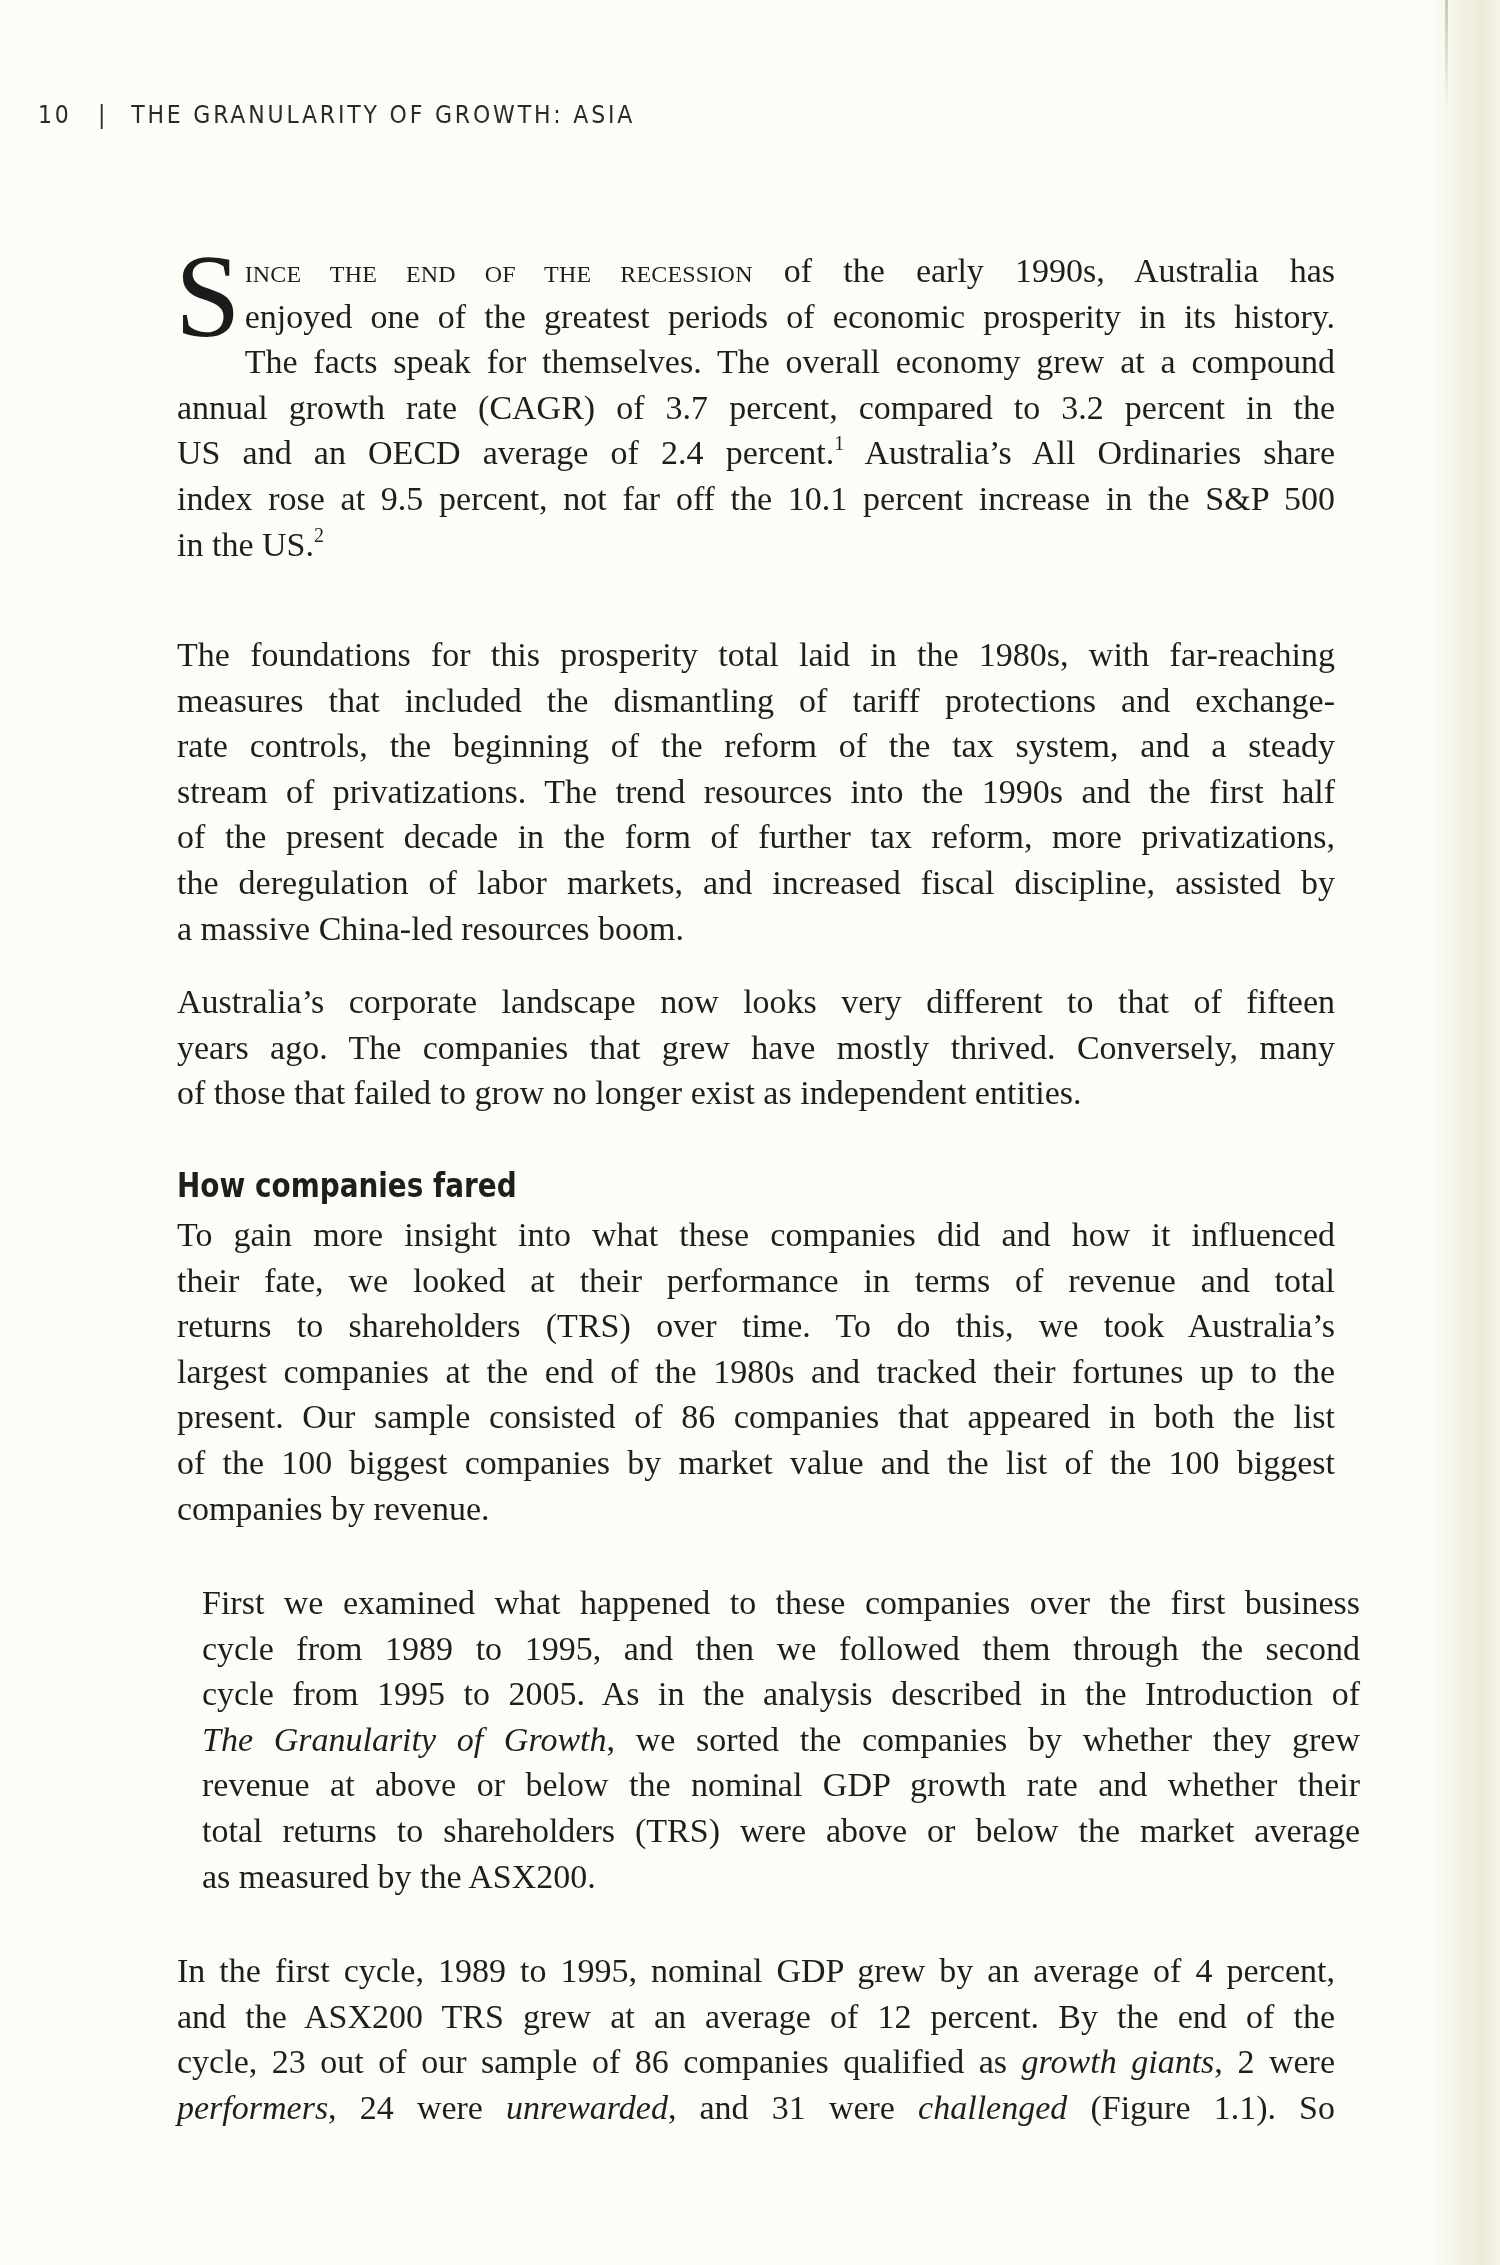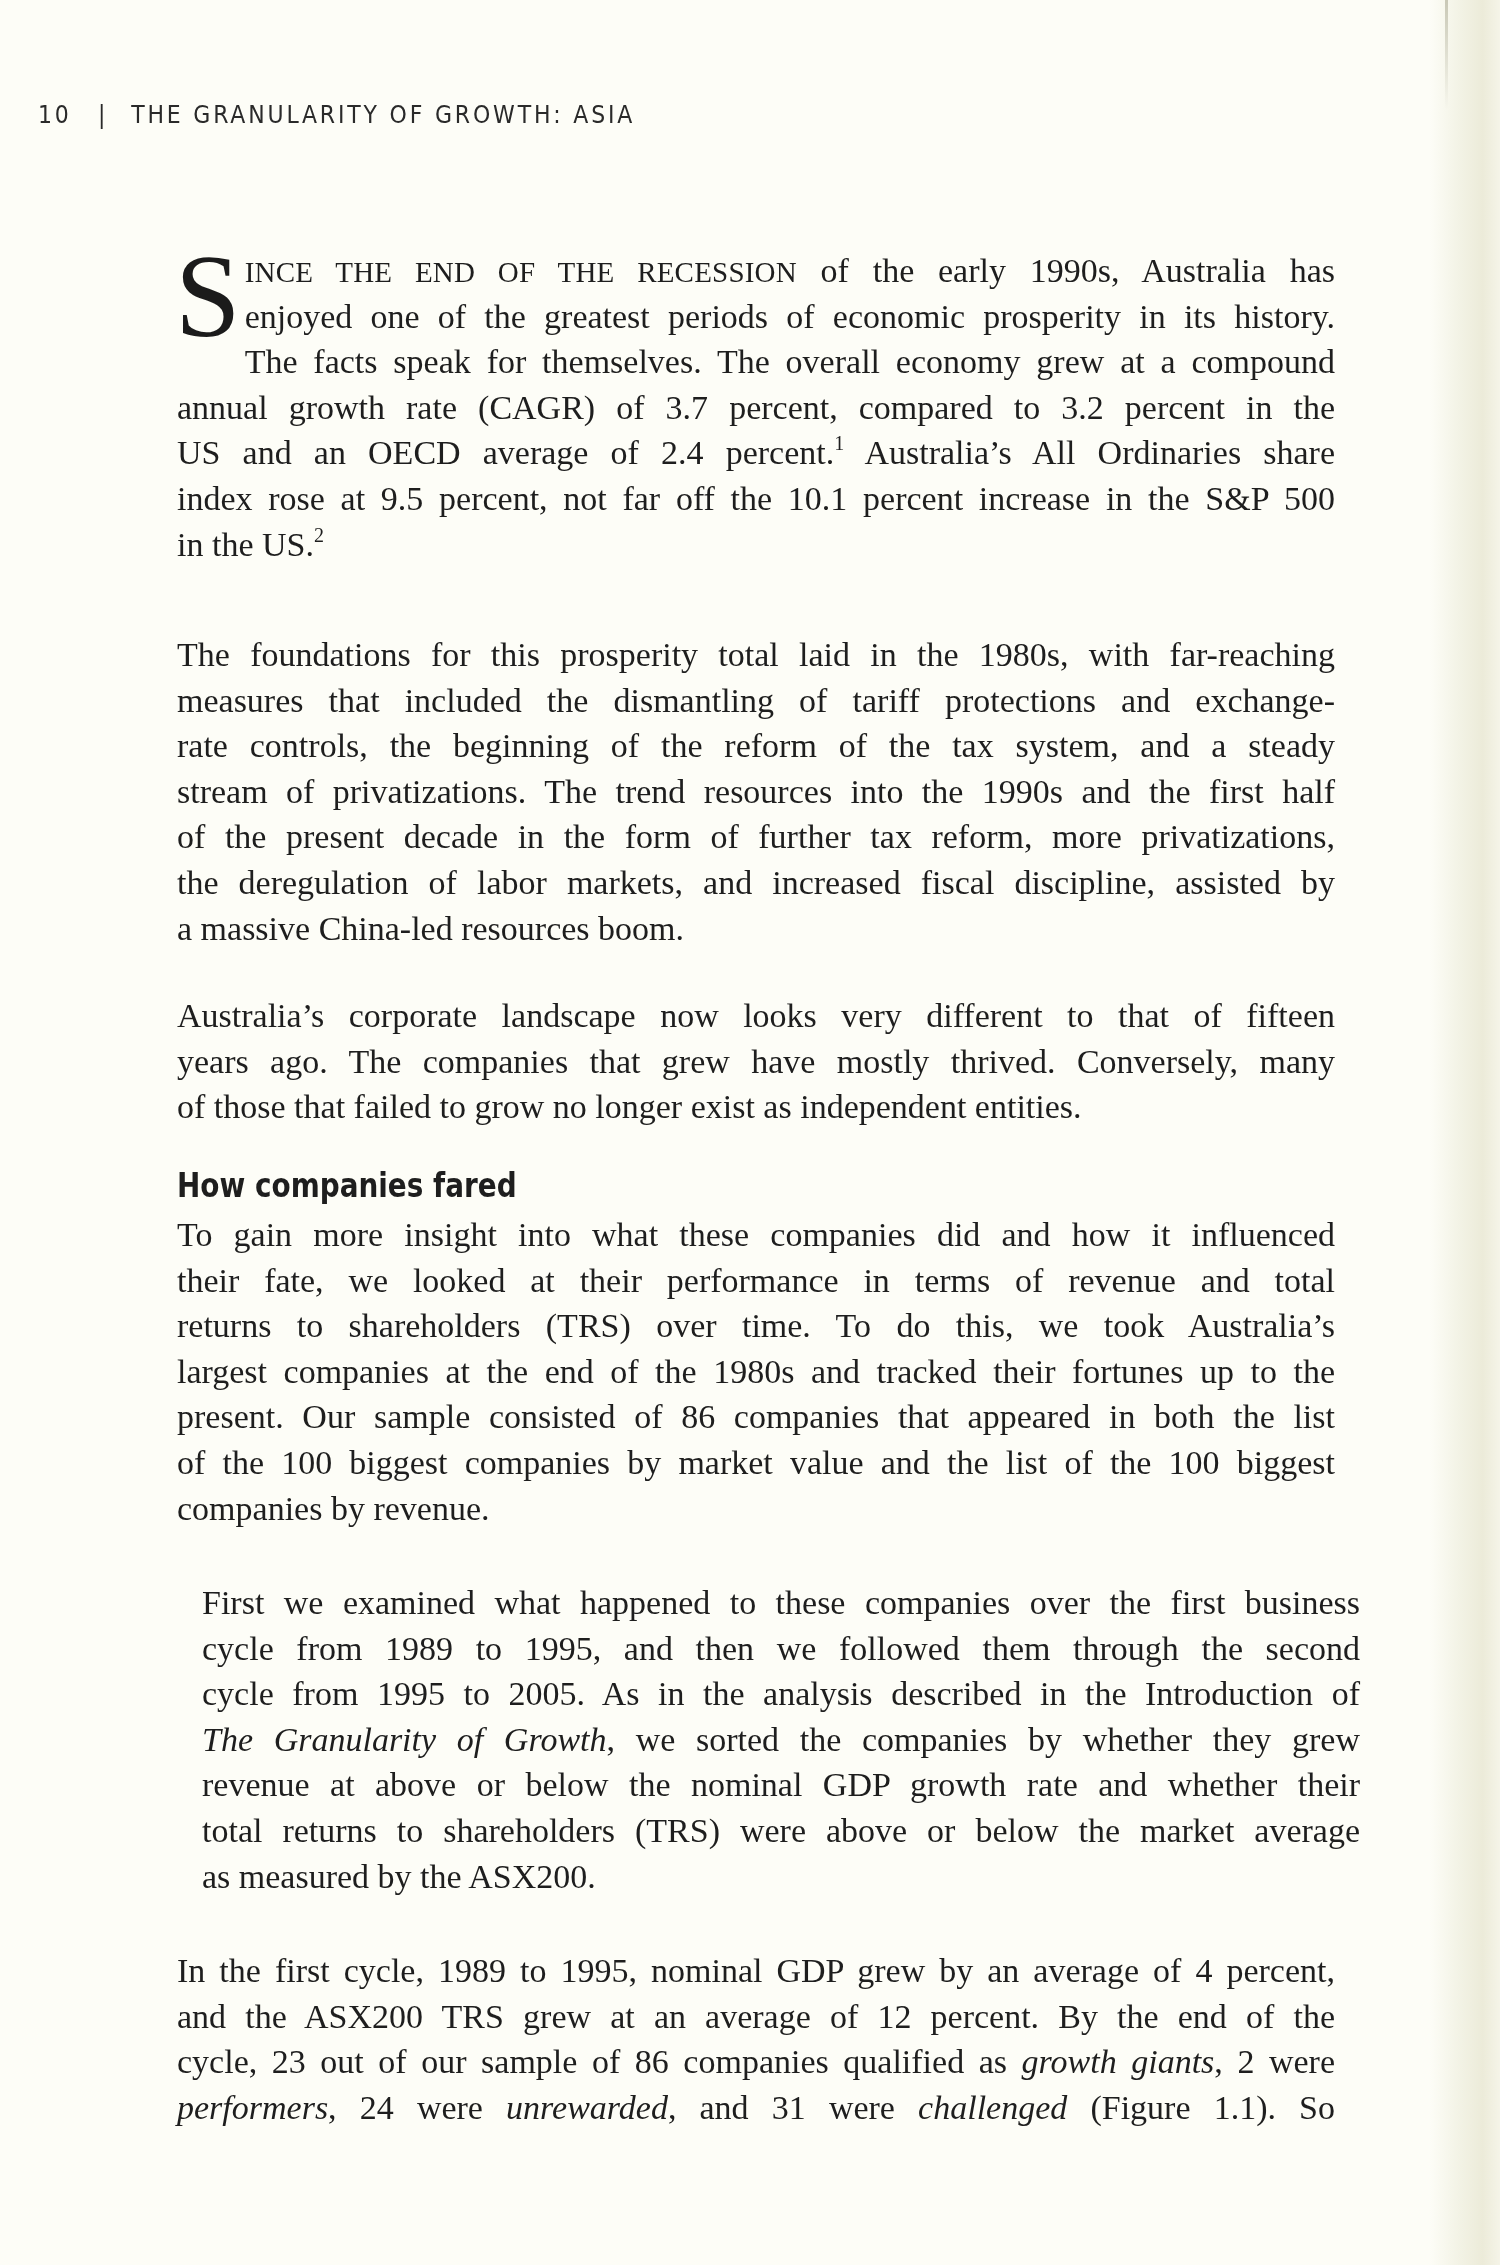--- a/index.html
+++ b/index.html
@@ -33,21 +33,21 @@
     font-size: 34px; line-height: 45.6px; height: 45.6px;
     white-space: nowrap;
     text-align: justify; text-align-last: justify;
   }
   .line.last { text-align-last: left; }
   .line sup { font-size: 20px; line-height: 0; vertical-align: 14px; }
   .dropcap {
     float: left; font-size: 118px; line-height: 86px;
     margin: 6px 4px 0 -2px; color: #1b1b1b;
   }
-  .smallcaps { font-size: 29px; letter-spacing: 0.2px; }
+  .smallcaps { font-size: 24px; letter-spacing: 0.2px; }
   .para-opening { top: 248px; }
   .para-opening .line { padding-left: 0; }
   .heading {
     position: absolute; left: 177px; top: 1165px;
     font-family: "DejaVu Sans", "Liberation Sans", sans-serif;
     font-weight: bold; font-size: 34px; color: #1e1e1e;
     transform: scaleX(0.82); transform-origin: left center;
     white-space: nowrap;
   }
   em { font-style: italic; }
@@ -76,21 +76,21 @@
 <div class="text-block" style="top:632px;">
   <div class="line">The foundations for this prosperity total laid in the 1980s, with far-reaching</div>
   <div class="line">measures that included the dismantling of tariff protections and exchange-</div>
   <div class="line">rate controls, the beginning of the reform of the tax system, and a steady</div>
   <div class="line">stream of privatizations. The trend resources into the 1990s and the first half</div>
   <div class="line">of the present decade in the form of further tax reform, more privatizations,</div>
   <div class="line">the deregulation of labor markets, and increased fiscal discipline, assisted by</div>
   <div class="line last">a massive China-led resources boom.</div>
 </div>
 
-<div class="text-block" style="top:979px;margin-top:14px;">
+<div class="text-block" style="top:979px;">
   <div class="line">Australia’s corporate landscape now looks very different to that of fifteen</div>
   <div class="line">years ago. The companies that grew have mostly thrived. Conversely, many</div>
   <div class="line last">of those that failed to grow no longer exist as independent entities.</div>
 </div>
 
 <div class="heading">How companies fared</div>
 
 <div class="text-block" style="top:1212px;">
   <div class="line">To gain more insight into what these companies did and how it influenced</div>
   <div class="line">their fate, we looked at their performance in terms of revenue and total</div>

